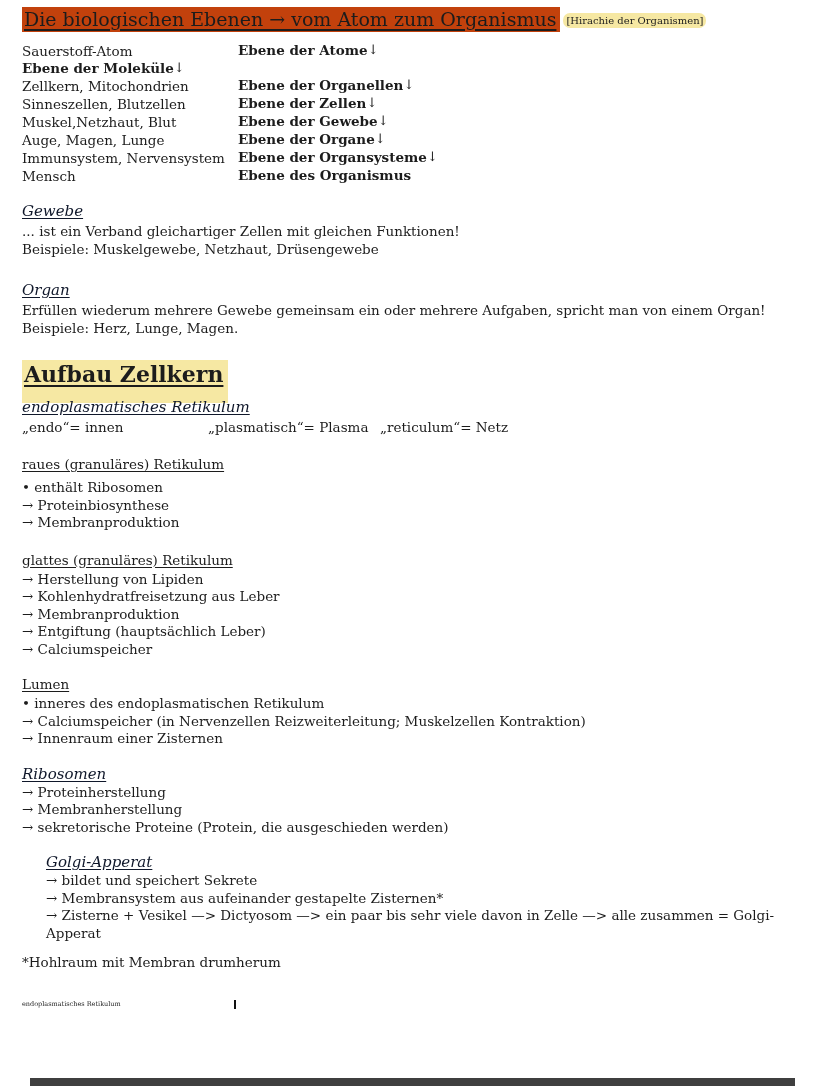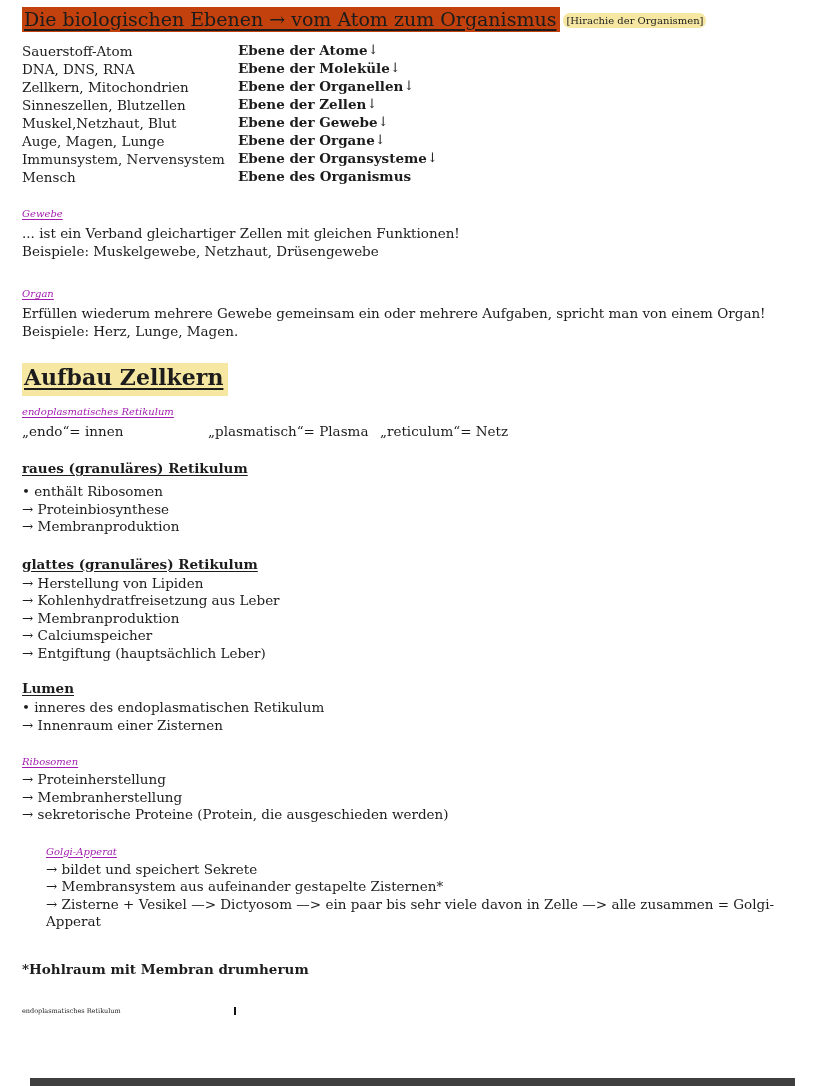--- a/index.html
+++ b/index.html
@@ -36,57 +36,57 @@
   .hierarchy { margin-top: 12px; }
   .h-row { display: flex; align-items: flex-start; }
   .h-example { width: 216px; font-size: 13.5px; line-height: 17px; padding-top: 1px; }
   .h-level-wrap { width: 235px; text-align: center; display: flex; flex-direction: row; align-items: center; }
   .h-level { font-weight: bold; font-size: 13.5px; line-height: 17px; }
   .h-arrow { font-size: 13px; line-height: 12px; height: 13px; margin-top: 0px; }
 
   
   .section { margin-top: 16px; }
   .teal-heading {
-    color: #a21caf;
+    color: #0f172a;
     font-style: italic;
-    font-size: 10px;
+    font-size: 15px;
     line-height: 17px;
     text-decoration: underline;
     text-underline-offset: 2px;
     margin-bottom: 3px;
     display: inline-block;
   }
   .bold-heading {
-    font-weight: bold;
+    font-weight: normal;
     font-size: 13.5px;
     line-height: 17px;
     text-decoration: underline;
     text-underline-offset: 2px;
     margin-bottom: 6px;
     display: inline-block;
   }
   .line { font-size: 13.5px; line-height: 17.5px; }
   .section .line { margin: 0; }
 
   .big-heading-wrap { margin-top: 24px; margin-bottom: 10px; }
   .big-heading {
     font-size: 22px;
     font-weight: bold;
     background: #f6e8a3;
-    padding: 1px 5px 6px 2px;
+    padding: 1px 5px 16px 2px;
     text-decoration: underline;
     text-decoration-thickness: 1.5px;
     text-underline-offset: 3px;
   }
 
   .defs-row { display: flex; margin-top: 2px; }
   .def-0 { width: 186px; }
   .def-1 { width: 172px; }
   .def-item { font-size: 13.5px; line-height: 17px; }
-  .footnote { font-size: 13.5px; margin-top: 30px; font-weight: bold; }
+  .footnote { font-size: 13.5px; margin-top: 12px; }
 
   
   .golgi-block { display: flex; margin-top: 30px; margin-left: 0; }
   .g-left { width: 212px; display: flex; flex-direction: column; }
   .g-tiny { font-size: 6.5px; line-height: 8.5px; color: #222; }
   .g-right {
     border-left: 2.5px solid #111;
     padding-left: 10px;
     display: flex; flex-direction: column;
     justify-content: center;
@@ -112,21 +112,20 @@
 
     <div class="hierarchy">
       <div class="h-row">
         <div class="h-example">Sauerstoff-Atom</div>
         <div class="h-level-wrap">
           <div class="h-level">Ebene der Atome</div>
           <div class="h-arrow">↓</div>
         </div>
       </div>
       <div class="h-row">
-        <div class="h-example">DNA, DNS, RNA</div>
         <div class="h-level-wrap">
           <div class="h-level">Ebene der Moleküle</div>
           <div class="h-arrow">↓</div>
         </div>
       </div>
       <div class="h-row">
         <div class="h-example">Zellkern, Mitochondrien</div>
         <div class="h-level-wrap">
           <div class="h-level">Ebene der Organellen</div>
           <div class="h-arrow">↓</div>
@@ -198,27 +197,28 @@
       <div class="line">• enthält Ribosomen</div>
       <div class="line">→ Proteinbiosynthese</div>
       <div class="line">→ Membranproduktion</div>
     </div>
 
     <div class="section" style="margin-top:18px;">
       <div><span class="bold-heading" style="margin-bottom:2px;">glattes (granuläres) Retikulum</span></div>
       <div class="line">→ Herstellung von Lipiden</div>
       <div class="line">→ Kohlenhydratfreisetzung aus Leber</div>
       <div class="line">→ Membranproduktion</div>
+      <div class="line">→ Entgiftung (hauptsächlich Leber)</div>
       <div class="line">→ Calciumspeicher</div>
-      <div class="line">→ Entgiftung (hauptsächlich Leber)</div>
     </div>
 
     <div class="section" style="margin-top:16px;">
       <div><span class="bold-heading" style="margin-bottom:2px;">Lumen</span></div>
       <div class="line">• inneres des endoplasmatischen Retikulum</div>
+      <div class="line">→ Calciumspeicher (in Nervenzellen Reizweiterleitung; Muskelzellen Kontraktion)</div>
       <div class="line">→ Innenraum einer Zisternen</div>
     </div>
 
     <div class="section" style="margin-top:16px;">
       <div><span class="teal-heading" style="margin-bottom:1px;">Ribosomen</span></div>
       <div class="line">→ Proteinherstellung</div>
       <div class="line">→ Membranherstellung</div>
       <div class="line">→ sekretorische Proteine (Protein, die ausgeschieden werden)</div>
     </div>
 

